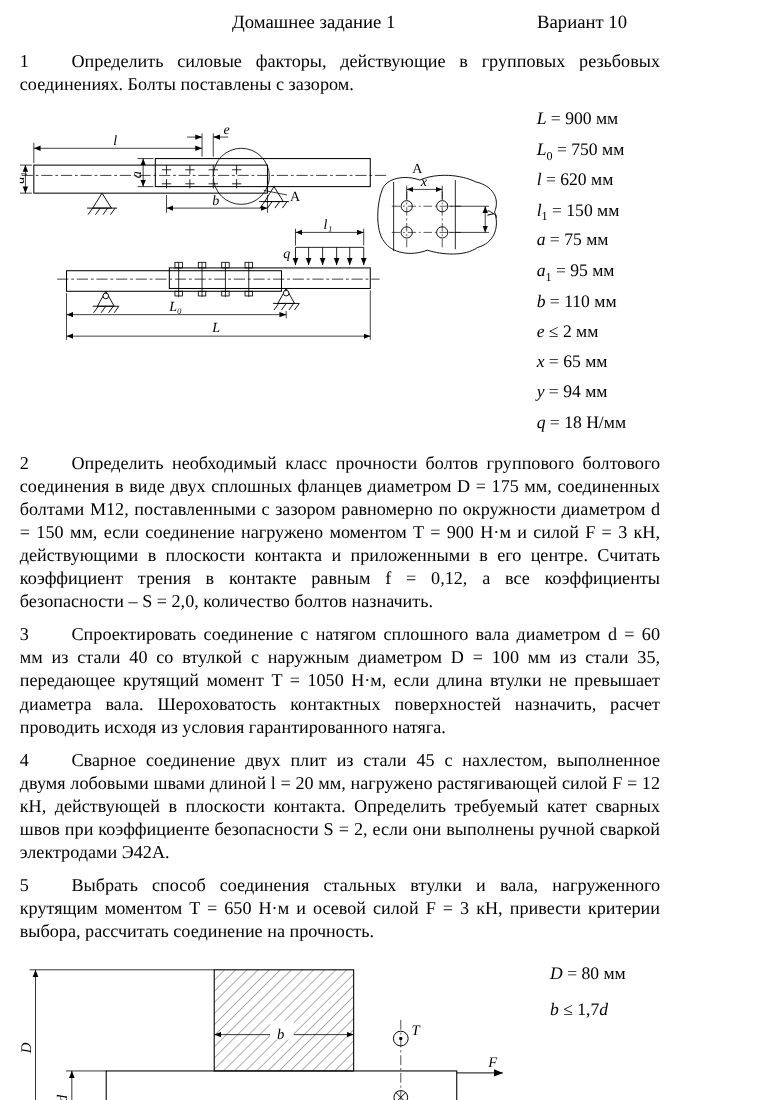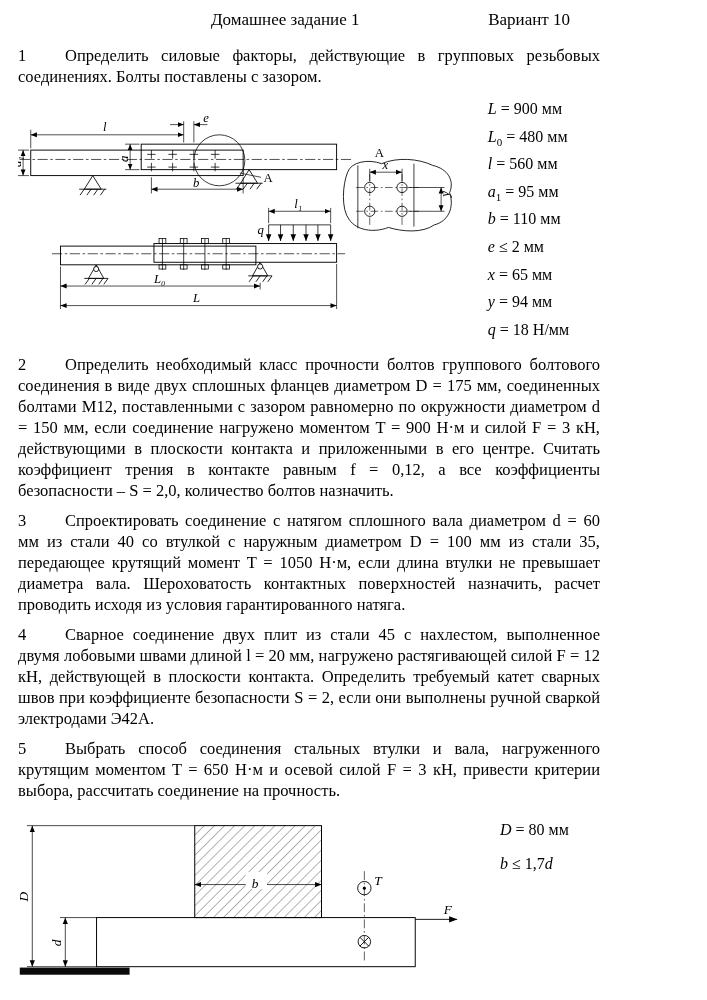--- a/index.html
+++ b/index.html
@@ -202,22 +202,24 @@
         </g>
         <text class="dim" x="282" y="141">q</text>
         <text class="dim" x="325" y="110">l₁</text>
         <text class="dim" x="160" y="198">L₀</text>
         <text class="dim" x="206" y="221">L</text>
       </g>
     </svg>
 
     <div class="params">
       <div class="param"><i>L</i><sub></sub><span> = 900 мм</span></div>
-      <div class="param"><i>L</i><sub>0</sub><span> = 480 мм</span></div>
-      <div class="param"><i>l</i><sub></sub><span> = 560 мм</span></div>
+      <div class="param"><i>L</i><sub>0</sub><span> = 750 мм</span></div>
+      <div class="param"><i>l</i><sub></sub><span> = 620 мм</span></div>
+      <div class="param"><i>l</i><sub>1</sub><span> = 150 мм</span></div>
+      <div class="param"><i>a</i><sub></sub><span> = 75 мм</span></div>
       <div class="param"><i>a</i><sub>1</sub><span> = 95 мм</span></div>
       <div class="param"><i>b</i><sub></sub><span> = 110 мм</span></div>
       <div class="param"><i>e</i><sub></sub><span> ≤ 2 мм</span></div>
       <div class="param"><i>x</i><sub></sub><span> = 65 мм</span></div>
       <div class="param"><i>y</i><sub></sub><span> = 94 мм</span></div>
       <div class="param"><i>q</i><sub></sub><span> = 18 Н/мм</span></div>
     </div>
   </div>
 
   <p class="problem"><span class="pnum">2</span><span>Определить необходимый класс прочности болтов группового болтового соединения в виде двух сплошных фланцев диаметром D = 175 мм, соединенных болтами М12, поставленными с зазором равномерно по окружности диаметром d = 150 мм, если соединение нагружено моментом T = 900 Н·м и силой F = 3 кН, действующими в плоскости контакта и приложенными в его центре. Считать коэффициент трения в контакте равным f = 0,12, а все коэффициенты безопасности – S = 2,0, количество болтов назначить.</span></p>

